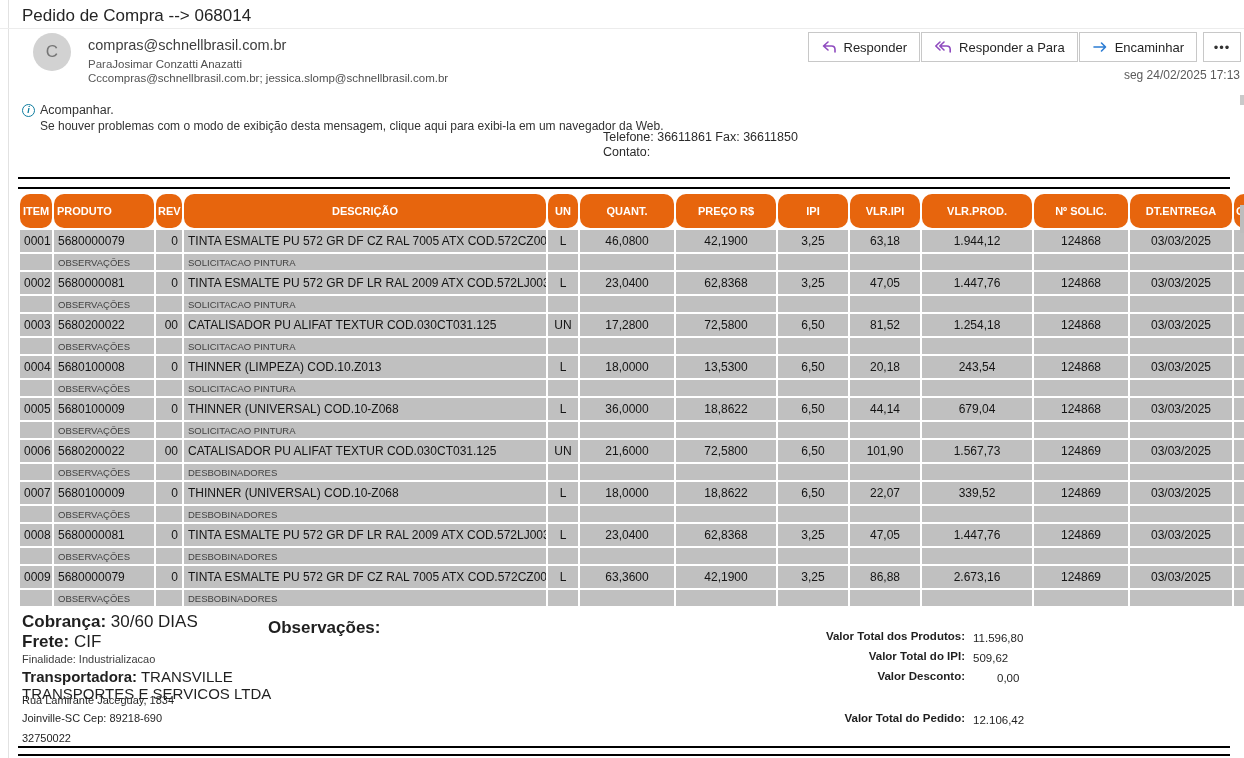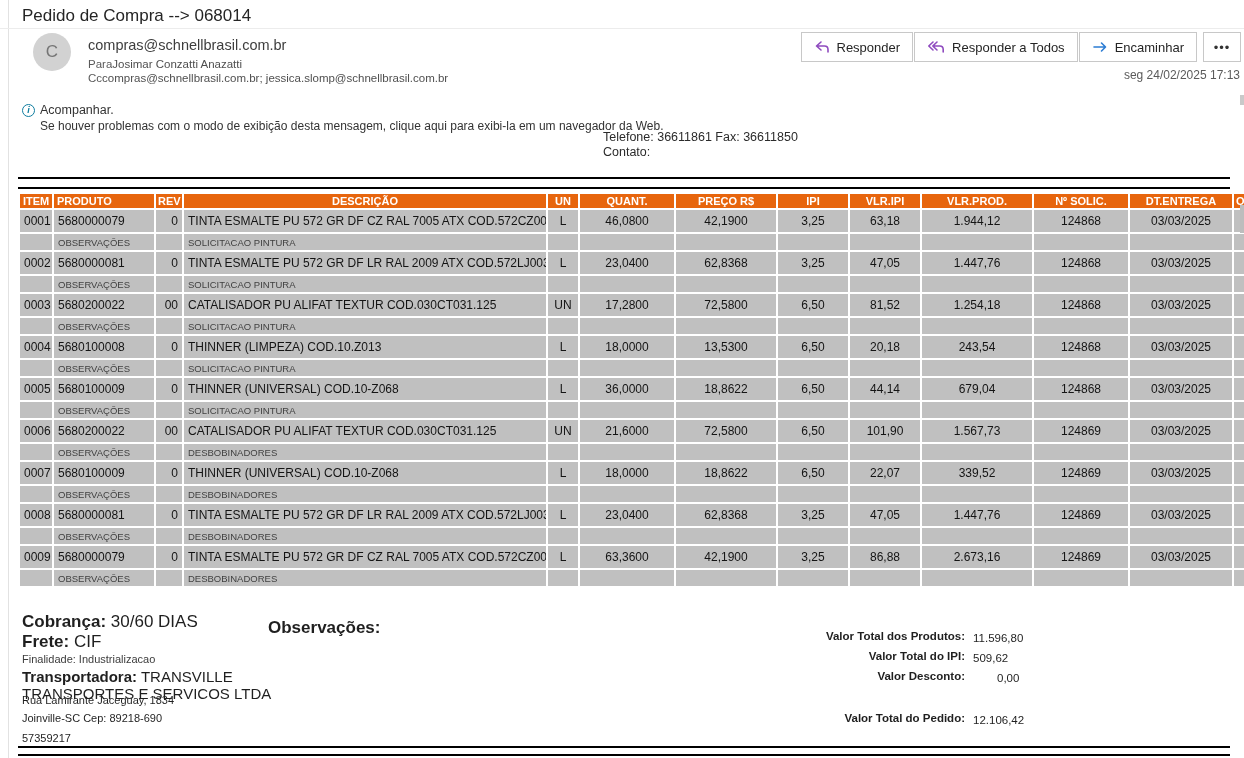--- a/index.html
+++ b/index.html
@@ -38,21 +38,21 @@
 
   .contact-left { left:20px; top:135px; font-size:13px; color:#1f1f1f; }
   .contact-right { left:603px; top:130px; font-size:12.5px; color:#2b2b2b; line-height:15px; }
 
   .rule-1 { left:18px; width:1212px; top:177px; height:2px; background:#000; }
   .rule-2 { left:18px; width:1212px; top:187px; height:2px; background:#000; }
 
   table.po { left:18px; top:192px; position:absolute; width:1214px;
     border-collapse:separate; border-spacing:2px; table-layout:fixed; background:#fff; }
   table.po th { background:#E7650D; color:#fff; font-size:11px; font-weight:bold;
-    height:14px; text-align:center; padding:0 2px; overflow:hidden; white-space:nowrap; }
+    height:34px; text-align:center; padding:0 2px; overflow:hidden; white-space:nowrap;border-radius:10px; }
   table.po td { background:#C0C0C0; font-size:12px; color:#141414; height:22px;
     padding:0 4px; overflow:hidden; white-space:nowrap; }
   table.po tr.obs-row td { height:16px; font-size:9.5px; color:#3f3f3f; }
   .c-item{width:32px;} .c-produto{width:100px;} .c-rev{width:26px; text-align:right; padding-right:7px;margin-top:45px;}
   .c-desc{width:362px; text-align:left;} .c-un{width:30px; text-align:center;}
   .c-quant{width:94px; text-align:center;} .c-preco{width:100px; text-align:center;}
   .c-ipi{width:70px; text-align:center;} .c-vlripi{width:70px; text-align:center;}
   .c-vlrprod{width:110px; text-align:center;} .c-solic{width:94px; text-align:center;}
   .c-entrega{width:102px; text-align:center;} .c-op{width:24px;}
   table.po th.c-item, table.po th.c-produto { text-align:left; padding-left:3px; }
@@ -102,21 +102,21 @@
       <svg width="16" height="14" viewBox="0 0 16 14">
         <path d="M7 2 L2.5 6 L7 10 M2.5 6 H10.5 C12.8 6 14 7.3 14 9.6 V12" fill="none" stroke="#8F4BBF" stroke-width="1.6" stroke-linecap="round" stroke-linejoin="round"></path>
       </svg>
       <span>Responder</span>
     </div>
     <div class="btn">
       <svg width="18" height="14" viewBox="0 0 18 14">
         <path d="M6 2 L1.8 6 L6 10" fill="none" stroke="#8F4BBF" stroke-width="1.6" stroke-linecap="round" stroke-linejoin="round"></path>
         <path d="M10 2 L5.8 6 L10 10 M5.8 6 H12.8 C15 6 16.2 7.3 16.2 9.6 V12" fill="none" stroke="#8F4BBF" stroke-width="1.6" stroke-linecap="round" stroke-linejoin="round"></path>
       </svg>
-      <span>Responder a Todos</span>
+      <span>Responder a Para</span>
     </div>
     <div class="btn">
       <svg width="16" height="14" viewBox="0 0 16 14">
         <path d="M2 7 H13 M9.5 3 L13.5 7 L9.5 11" fill="none" stroke="#2B7CD3" stroke-width="1.6" stroke-linecap="round" stroke-linejoin="round"></path>
       </svg>
       <span>Encaminhar</span>
     </div>
     <div class="btn btn-more">
       <span>•••</span>
     </div>
@@ -437,21 +437,21 @@
     <span class="b">Frete:</span>
     <span>CIF</span>
   </div>
   <div class="abs footer-line f-finalidade">Finalidade: Industrializacao</div>
   <div class="abs footer-line f-transp">
     <span class="b">Transportadora:</span>
     <span>TRANSVILLE TRANSPORTES E SERVICOS LTDA</span>
   </div>
   <div class="abs footer-line f-rua">Rua Lamirante Jaceguay, 1834</div>
   <div class="abs footer-line f-cidade">Joinville-SC Cep: 89218-690</div>
-  <div class="abs footer-line f-codigo">57359217</div>
+  <div class="abs footer-line f-codigo">32750022</div>
   <div class="abs footer-line f-obs b">Observações:</div>
 
   <div id="totals-block">
       <div class="total-row" style="left: 745px; top: 630px;">
         <span class="total-label">Valor Total dos Produtos:</span>
         <span class="total-value">11.596,80</span>
       </div>
       <div class="total-row" style="left: 745px; top: 650px;">
         <span class="total-label">Valor Total do IPI:</span>
         <span class="total-value">509,62</span>

